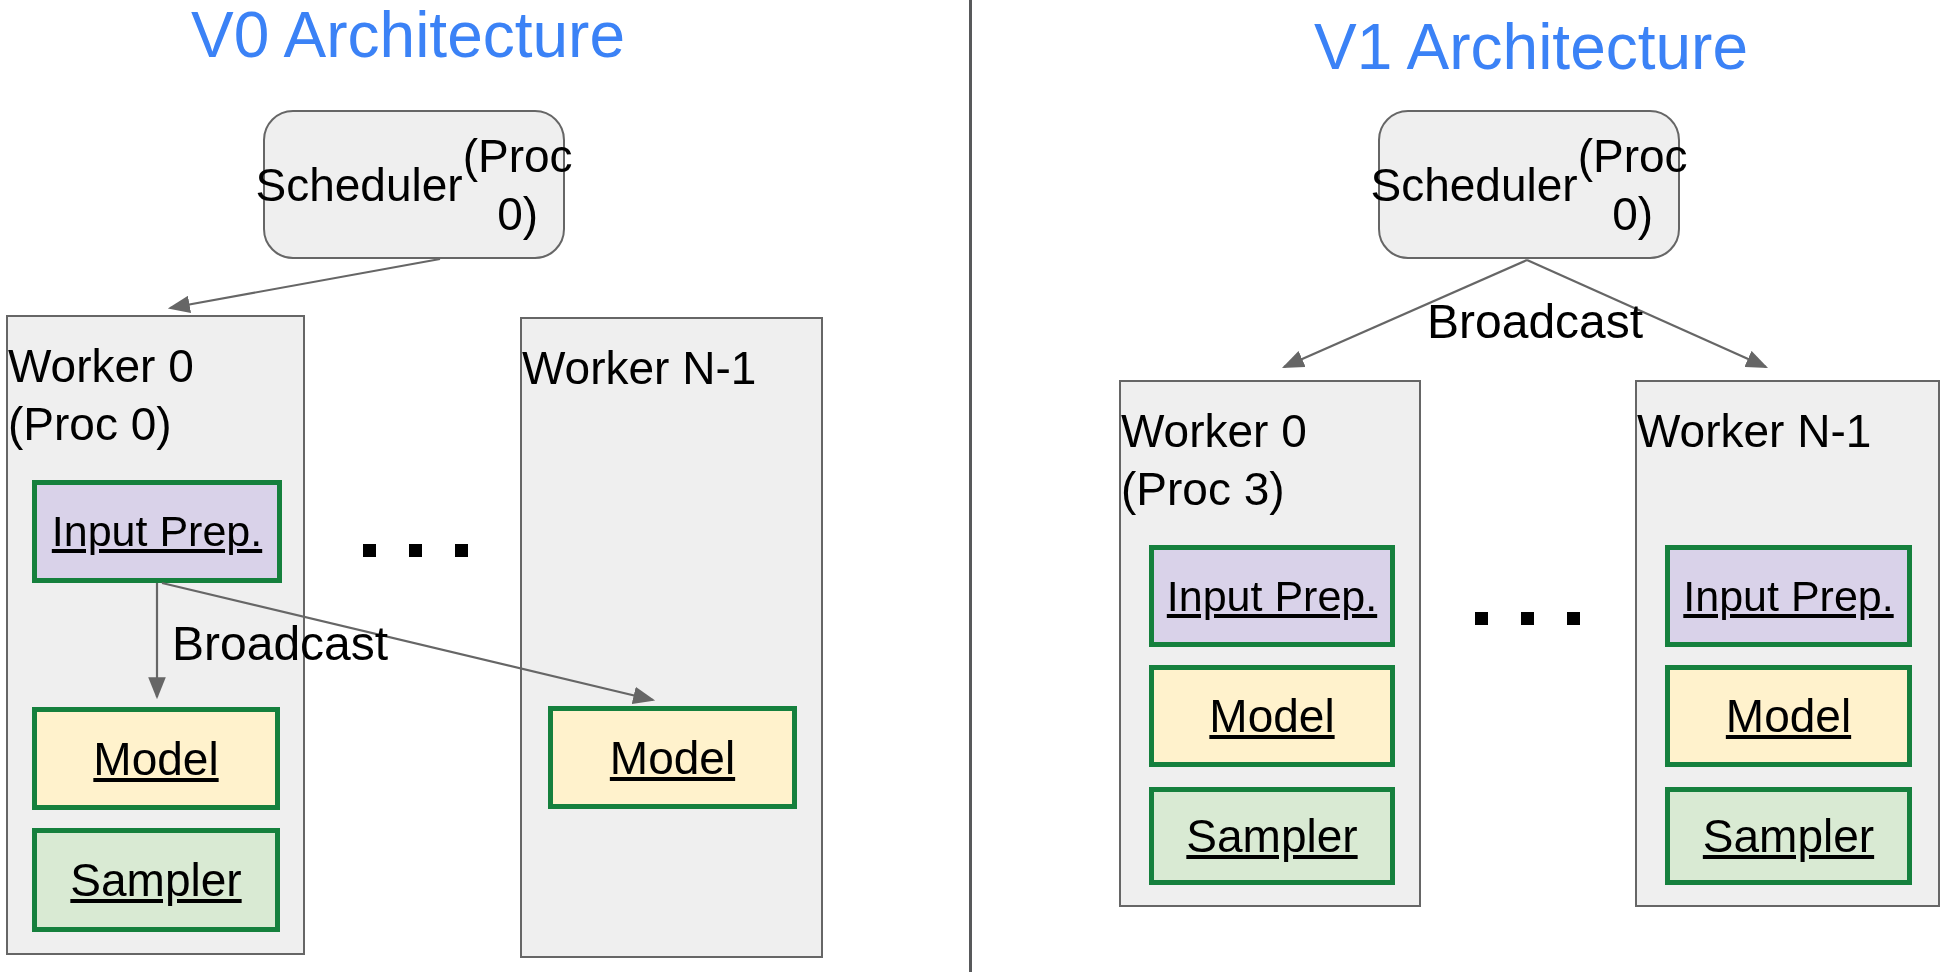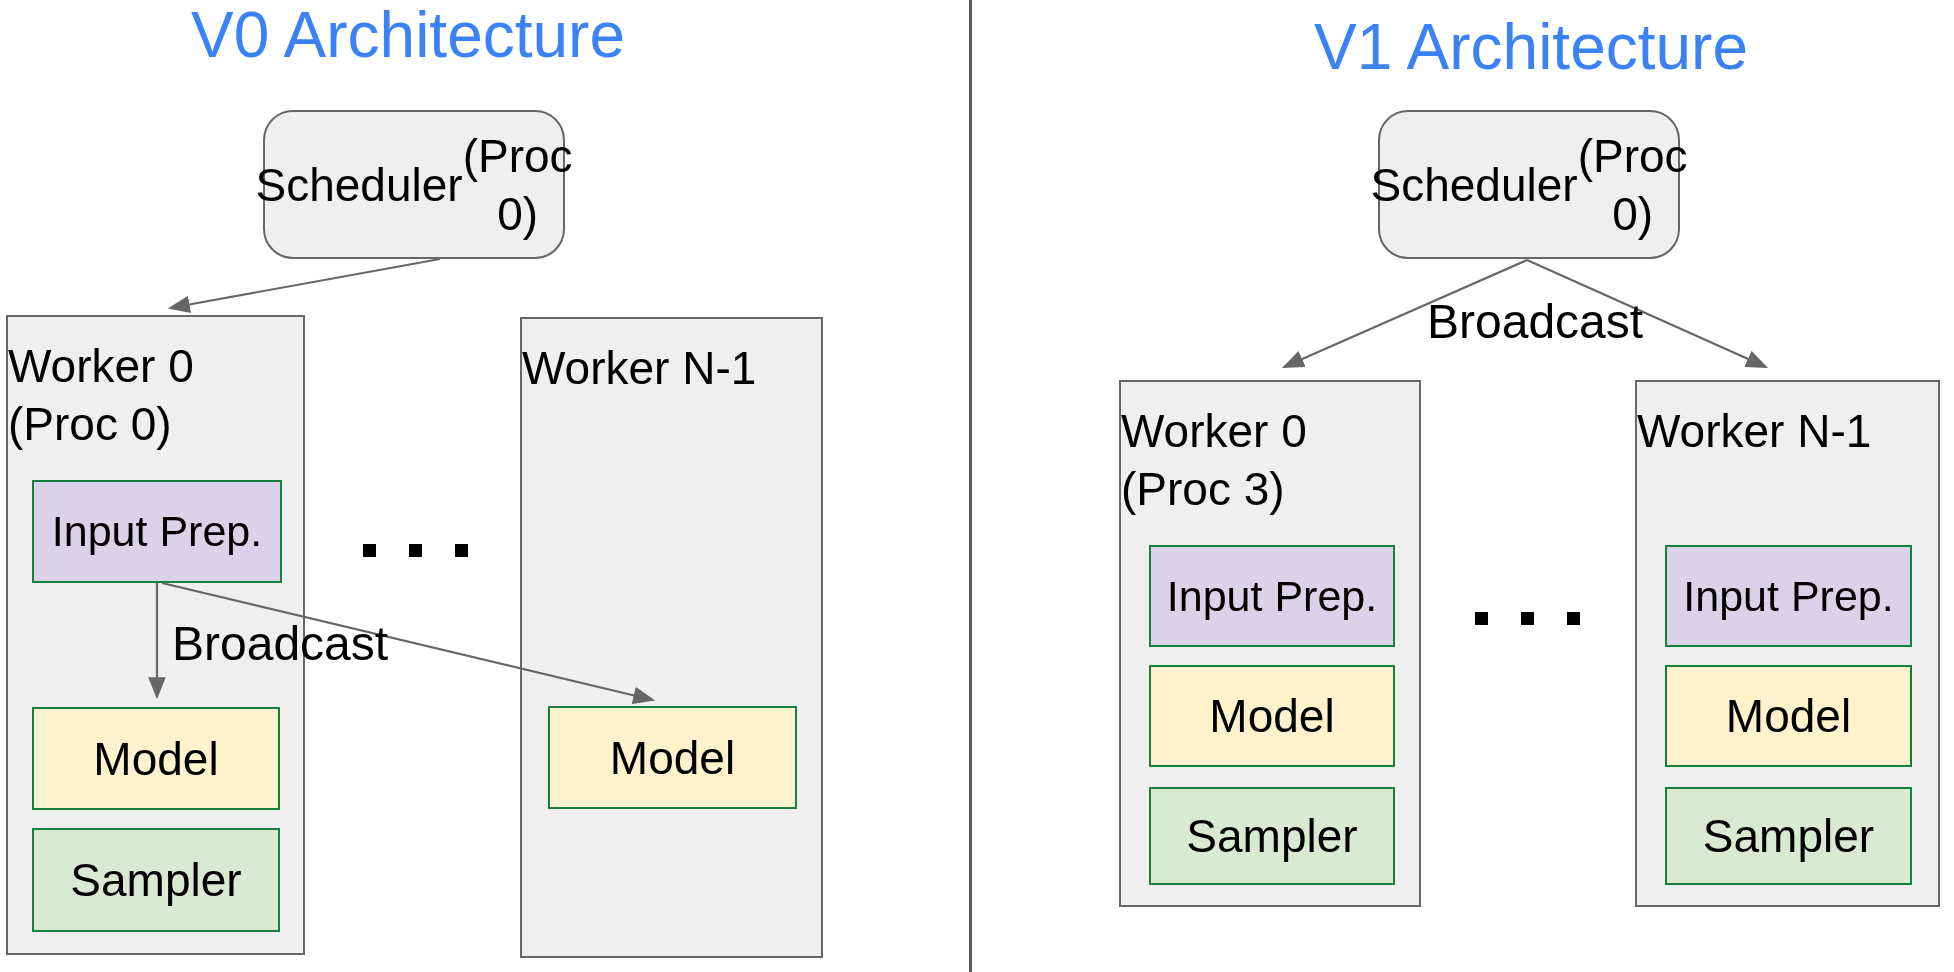--- a/index.html
+++ b/index.html
@@ -12,23 +12,23 @@
     font-size:64px;line-height:66px;color:#3b82f6;z-index:1;letter-spacing:0px;
   }
   .gbox{
     position:absolute;box-sizing:border-box;background:#efefef;
     border:2px solid #666666;z-index:1;
   }
   .sched{display:flex;align-items:center;justify-content:center;border-radius:30px;}
   .two-line{text-align:center;font-size:46px;line-height:58px;}
   .wtitle{padding-top:20px;font-size:46px;line-height:58px;}
   .comp{
-    position:absolute;box-sizing:border-box;border:2px solid #15803d;
+    position:absolute;box-sizing:border-box;border:5px solid #15803d;
     display:flex;align-items:center;justify-content:center;
-    font-size:46px;z-index:1;
+    font-size:46px;z-index:1;text-decoration:underline;
   }
   .comp.purple{background:#d9d2e9;font-size:43px;}
   .comp.yellow{background:#fff2cc;}
   .comp.green{background:#d9ead3;}
   .broadcast{
     position:absolute;font-size:48px;line-height:48px;z-index:3;white-space:nowrap;
   }
   .dots{position:absolute;display:flex;gap:33px;z-index:2;}
   .dot{width:13px;height:13px;background:#000;}
   .divider{position:absolute;left:969px;top:0;width:3px;height:972px;background:#58595b;z-index:0;}

